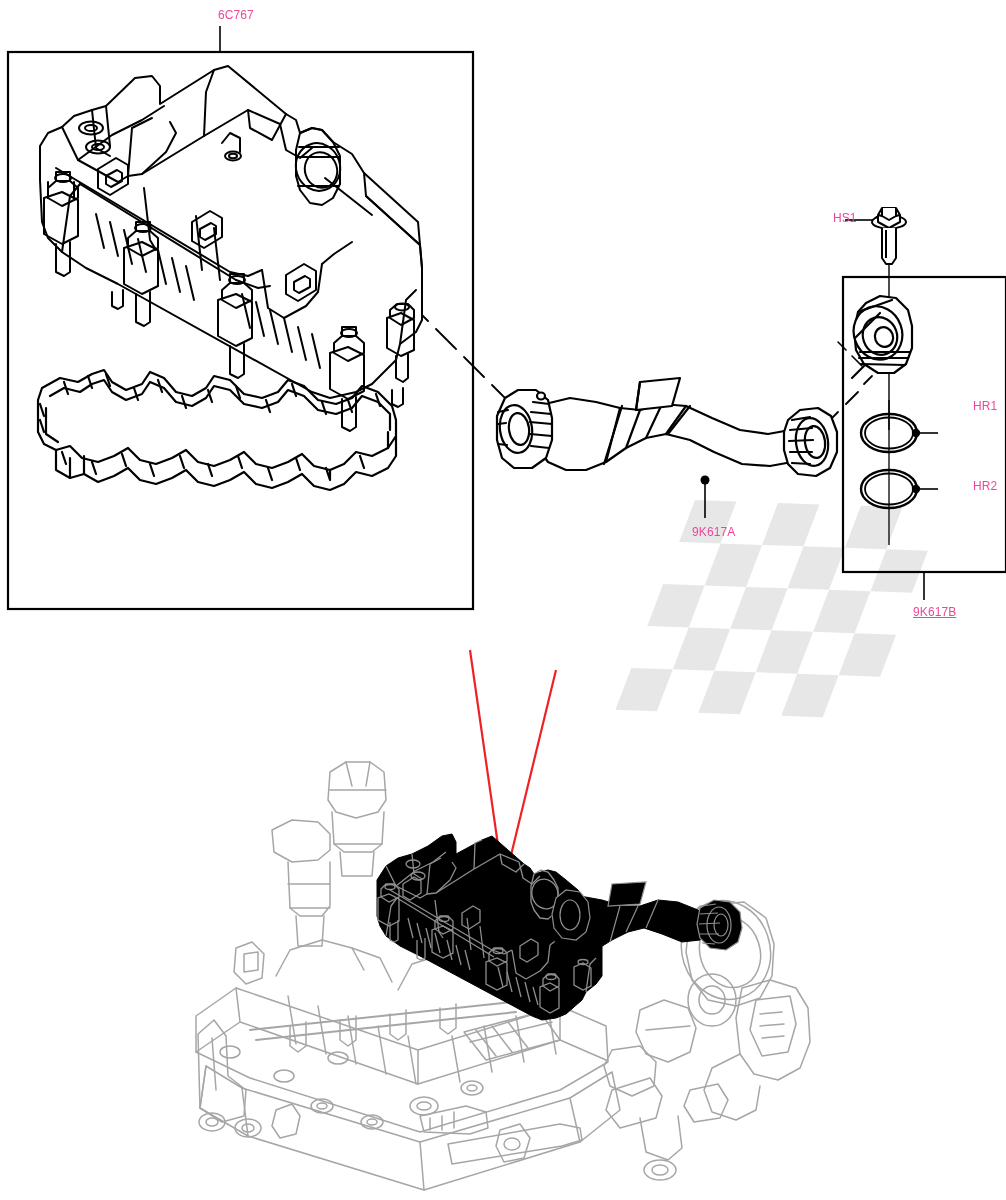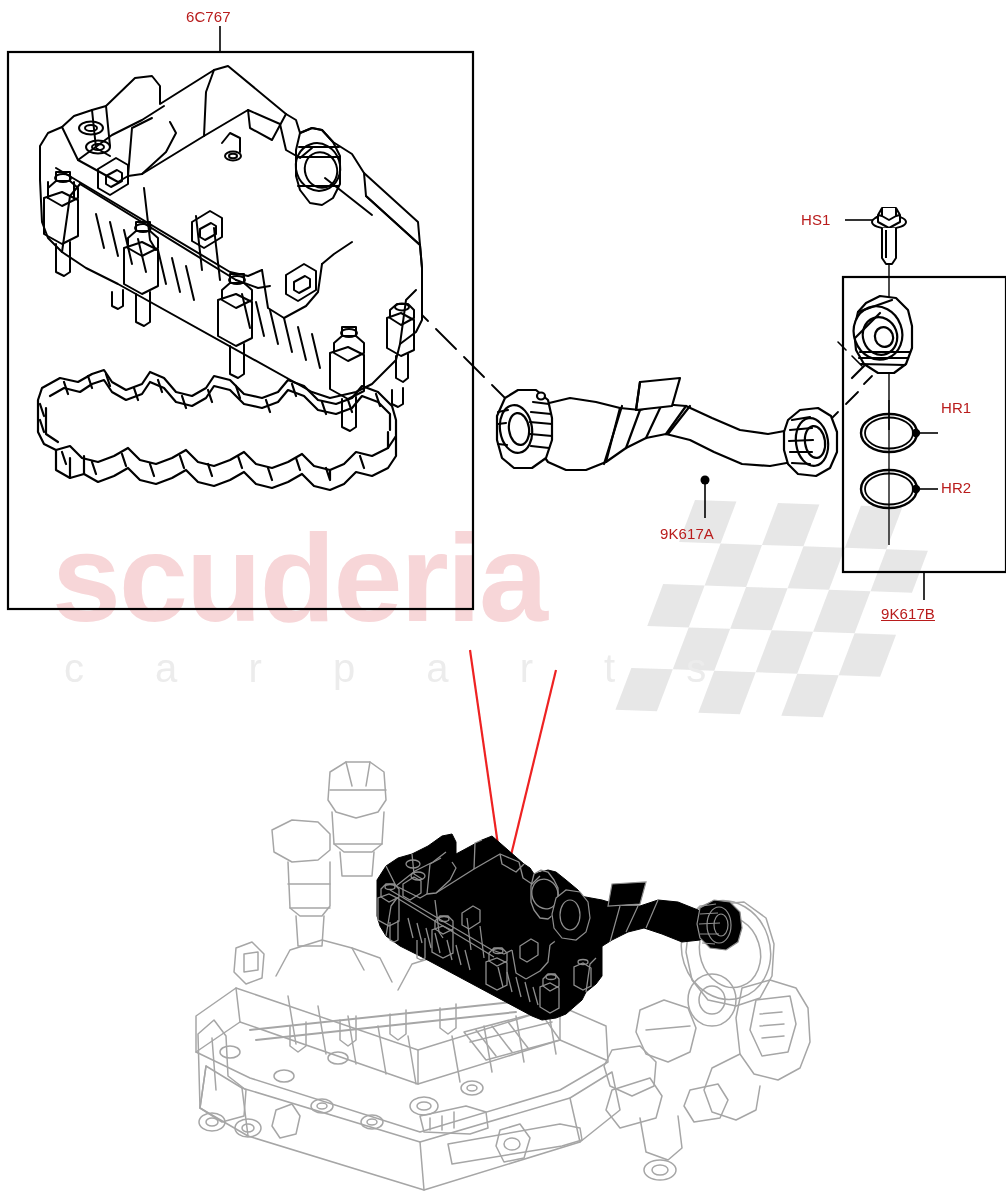--- a/index.html
+++ b/index.html
@@ -5,22 +5,22 @@
 <style>
   html,body{margin:0;padding:0;background:#fff;}
   body{
     font-family:"Liberation Sans","DejaVu Sans",sans-serif;
     width:1006px;height:1200px;position:relative;overflow:hidden;
     -webkit-font-smoothing:antialiased;
   }
   #stage{position:absolute;left:0;top:0;width:1006px;height:1200px;}
   svg.layer{position:absolute;left:0;top:0;width:1006px;height:1200px;}
   .lbl{
-    position:absolute;color:#b91c1c;font-size:15px;font-weight:400;
-    white-space:nowrap;letter-spacing:0.1px;
+    position:absolute;color:#ec4899;font-size:12px;font-weight:400;
+    white-space:nowrap;letter-spacing:0.1px;margin-left:32px;
   }
   .wm-scuderia{
     position:absolute;left:52px;top:516px;
     font-size:124px;font-weight:700;letter-spacing:-2px;
     color:#f7d6d8;line-height:1;user-select:none;
   }
   .wm-carparts{
     position:absolute;left:64px;top:648px;
     font-size:40px;font-weight:400;letter-spacing:30px;
     color:#ececec;line-height:1;user-select:none;
@@ -56,22 +56,20 @@
           <rect x="126" y="126" width="42" height="42" fill="#e6e6e6"></rect>
           <rect x="210" y="126" width="42" height="42" fill="#e6e6e6"></rect>
           <rect x="0" y="168" width="42" height="42" fill="#e6e6e6"></rect>
           <rect x="84" y="168" width="42" height="42" fill="#e6e6e6"></rect>
           <rect x="168" y="168" width="42" height="42" fill="#e6e6e6"></rect>
         </g>
       </g>
     </g>
   </svg>
 
-  <div class="wm-scuderia">scuderia</div>
-  <div class="wm-carparts">c a r   p a r t s</div>
 
   <svg class="layer" viewBox="0 0 1006 1200">
 
     <rect x="8" y="52" width="465" height="557" fill="none" stroke="#000" stroke-width="2.2"></rect>
     <rect x="843" y="277" width="163" height="295" fill="none" stroke="#000" stroke-width="2.2"></rect>
 
     <line x1="220" y1="26" x2="220" y2="52" stroke="#000" stroke-width="1.6"></line>
     <line x1="845" y1="220" x2="876" y2="220" stroke="#000" stroke-width="1.6"></line>
     <circle cx="878" cy="220" r="4.2" fill="#000"></circle>
     <line x1="889" y1="262" x2="889" y2="430" stroke="#000" stroke-width="1.4"></line>

